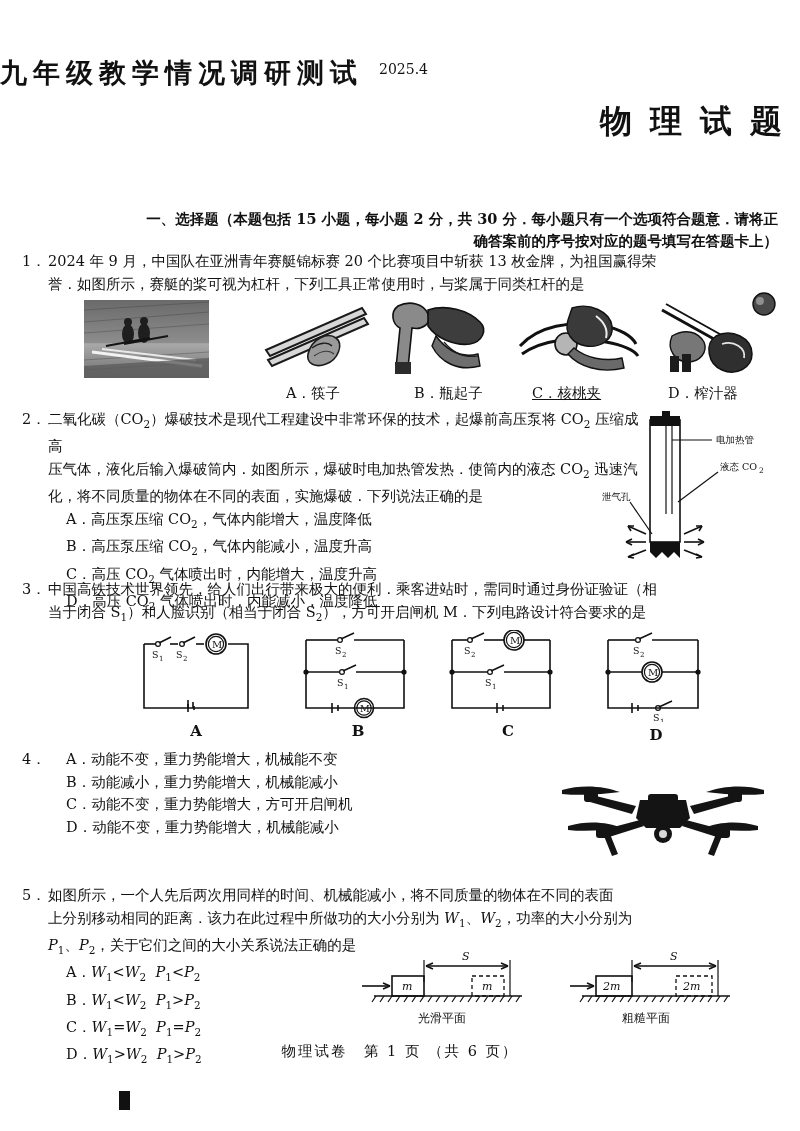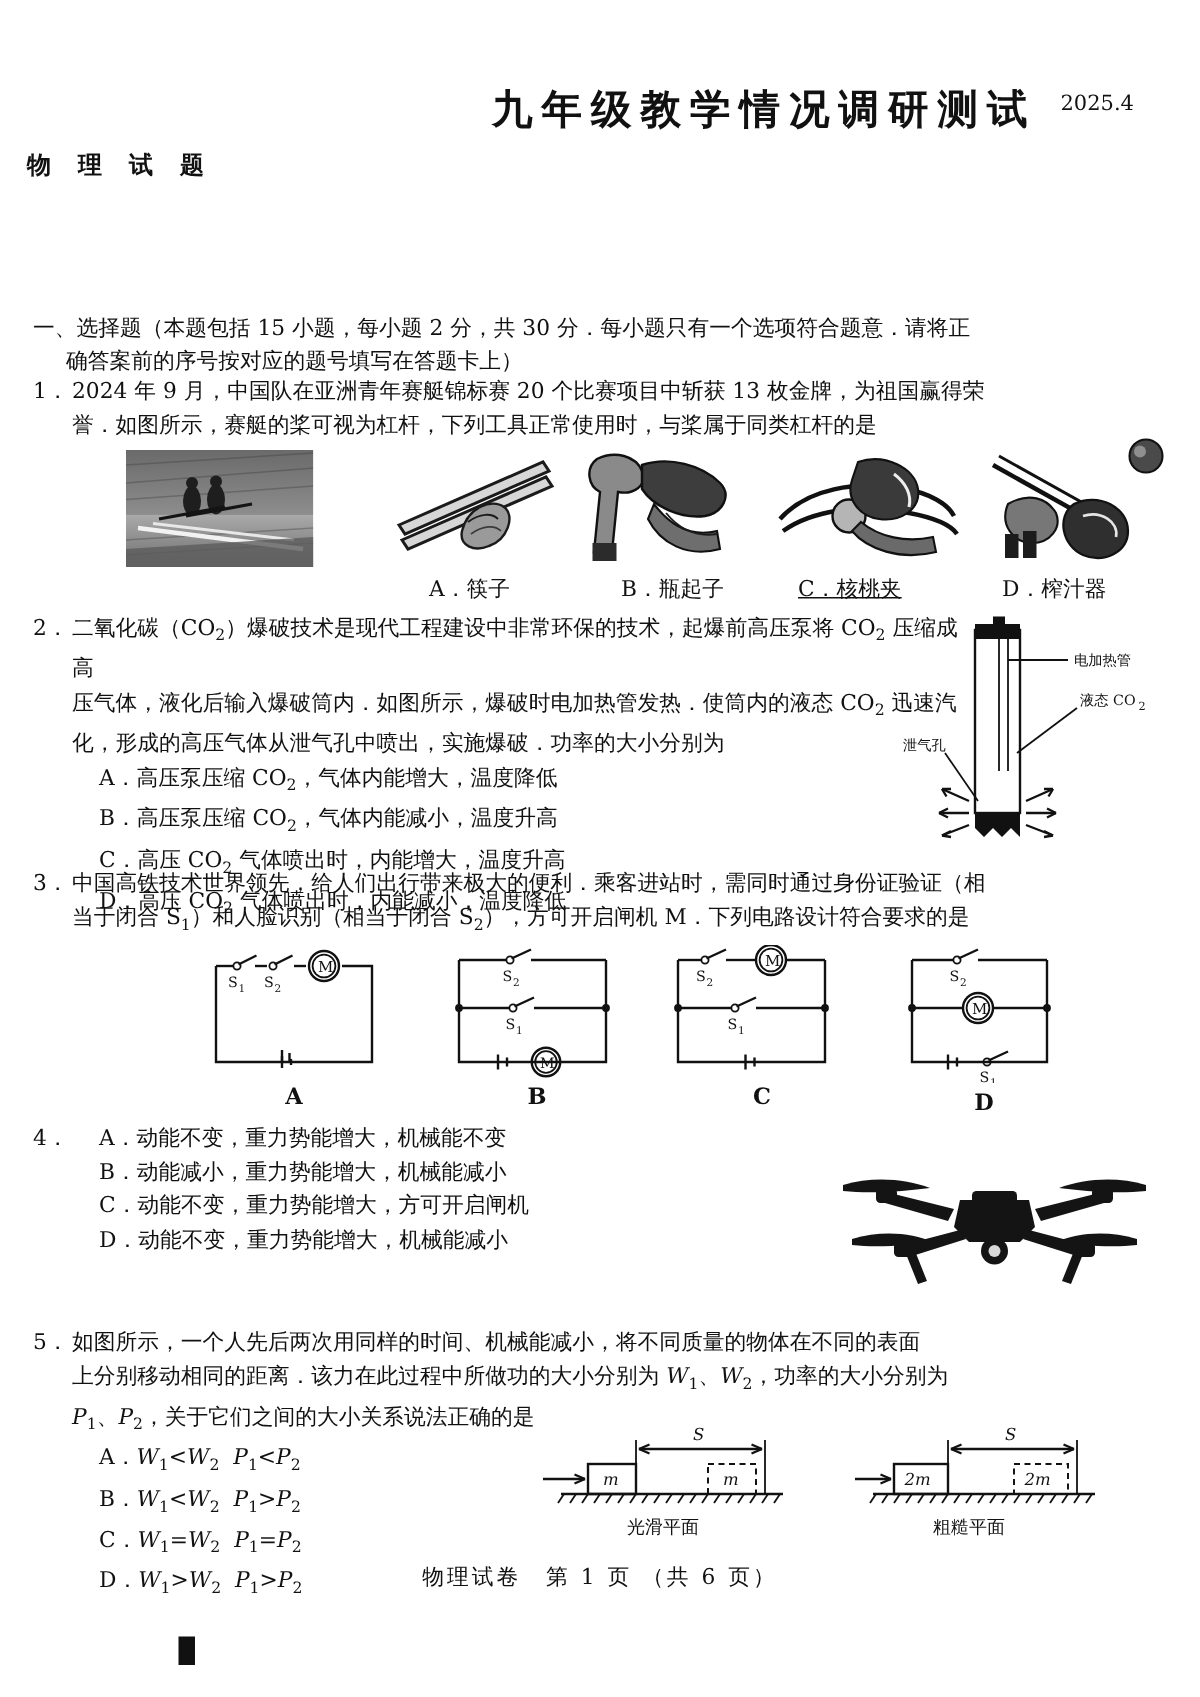--- a/index.html
+++ b/index.html
@@ -19,21 +19,21 @@
     position: absolute;
     left: 0; top: 0;
     width: 800px; height: 1131px;
   }
 
   
   .title-row {
     position: absolute;
     left: 0; top: 55px;
     width: 756px;
-    text-align: right;
+    text-align: left;
   }
   .main-title {
     display: inline-block;
     font-size: 27px;
     font-weight: bold;
     letter-spacing: 6px;
     vertical-align: middle;
   }
   .date-stamp {
     display: inline-block;
@@ -41,22 +41,22 @@
     vertical-align: middle;
     margin-left: 16px;
     position: relative;
     top: -4px;
     letter-spacing: 0px;
   }
   .sub-title {
     position: absolute;
     left: 0; top: 100px;
     width: 800px;
-    text-align: left;
-    font-size: 16px;
+    text-align: right;
+    font-size: 32px;
     font-weight: bold;
     letter-spacing: 18px;
     text-indent: 18px;
   }
 
   
   .notice {
     position: absolute;
     left: 128px; top: 146px;
     font-size: 14.5px;
@@ -64,22 +64,23 @@
   }
   .notice-label { font-weight: bold; }
   .notice-line2 { margin-left: 86px; }
 
   
   .section-heading {
     position: absolute;
     left: 22px; top: 208px;
     width: 756px;
     font-size: 14.5px;
-    font-weight: normal;
+    font-weight: bold;
     line-height: 22px;
+    text-align: right;
   }
   .section-heading .ind { display:block; margin-left: 22px; }
 
   
   .q {
     position: absolute;
     font-size: 14.5px;
     line-height: 22.5px;
   }
   .q-num {
@@ -299,21 +300,21 @@
       <span style="left:448px;text-decoration:underline;">C．核桃夹</span>
       <span style="left:584px;">D．榨汁器</span>
     </div>
   </div>
 
   <div class="q" id="q2">
     <div class="q-num">2．</div>
     <div class="q-body">
       <div>二氧化碳（CO<sub>2</sub>）爆破技术是现代工程建设中非常环保的技术，起爆前高压泵将 CO<sub>2</sub> 压缩成高</div>
       <div>压气体，液化后输入爆破筒内．如图所示，爆破时电加热管发热．使筒内的液态 CO<sub>2</sub> 迅速汽</div>
-      <div>化，形成的高压气体从泄气孔中喷出，实施爆破．功率的大小分别为</div>
+      <div>化，将不同质量的物体在不同的表面，实施爆破．下列说法正确的是</div>
       <div class="opt opt-ind">A．高压泵压缩 CO<sub>2</sub>，气体内能增大，温度降低</div>
       <div class="opt opt-ind">B．高压泵压缩 CO<sub>2</sub>，气体内能减小，温度升高</div>
       <div class="opt opt-ind">C．高压 CO<sub>2</sub> 气体喷出时，内能增大，温度升高</div>
       <div class="opt opt-ind">D．高压 CO<sub>2</sub> 气体喷出时，内能减小，温度降低</div>
     </div>
   </div>
 
   <div class="q2-fig">
     <svg width="200" height="165" viewBox="0 0 200 165">
 

